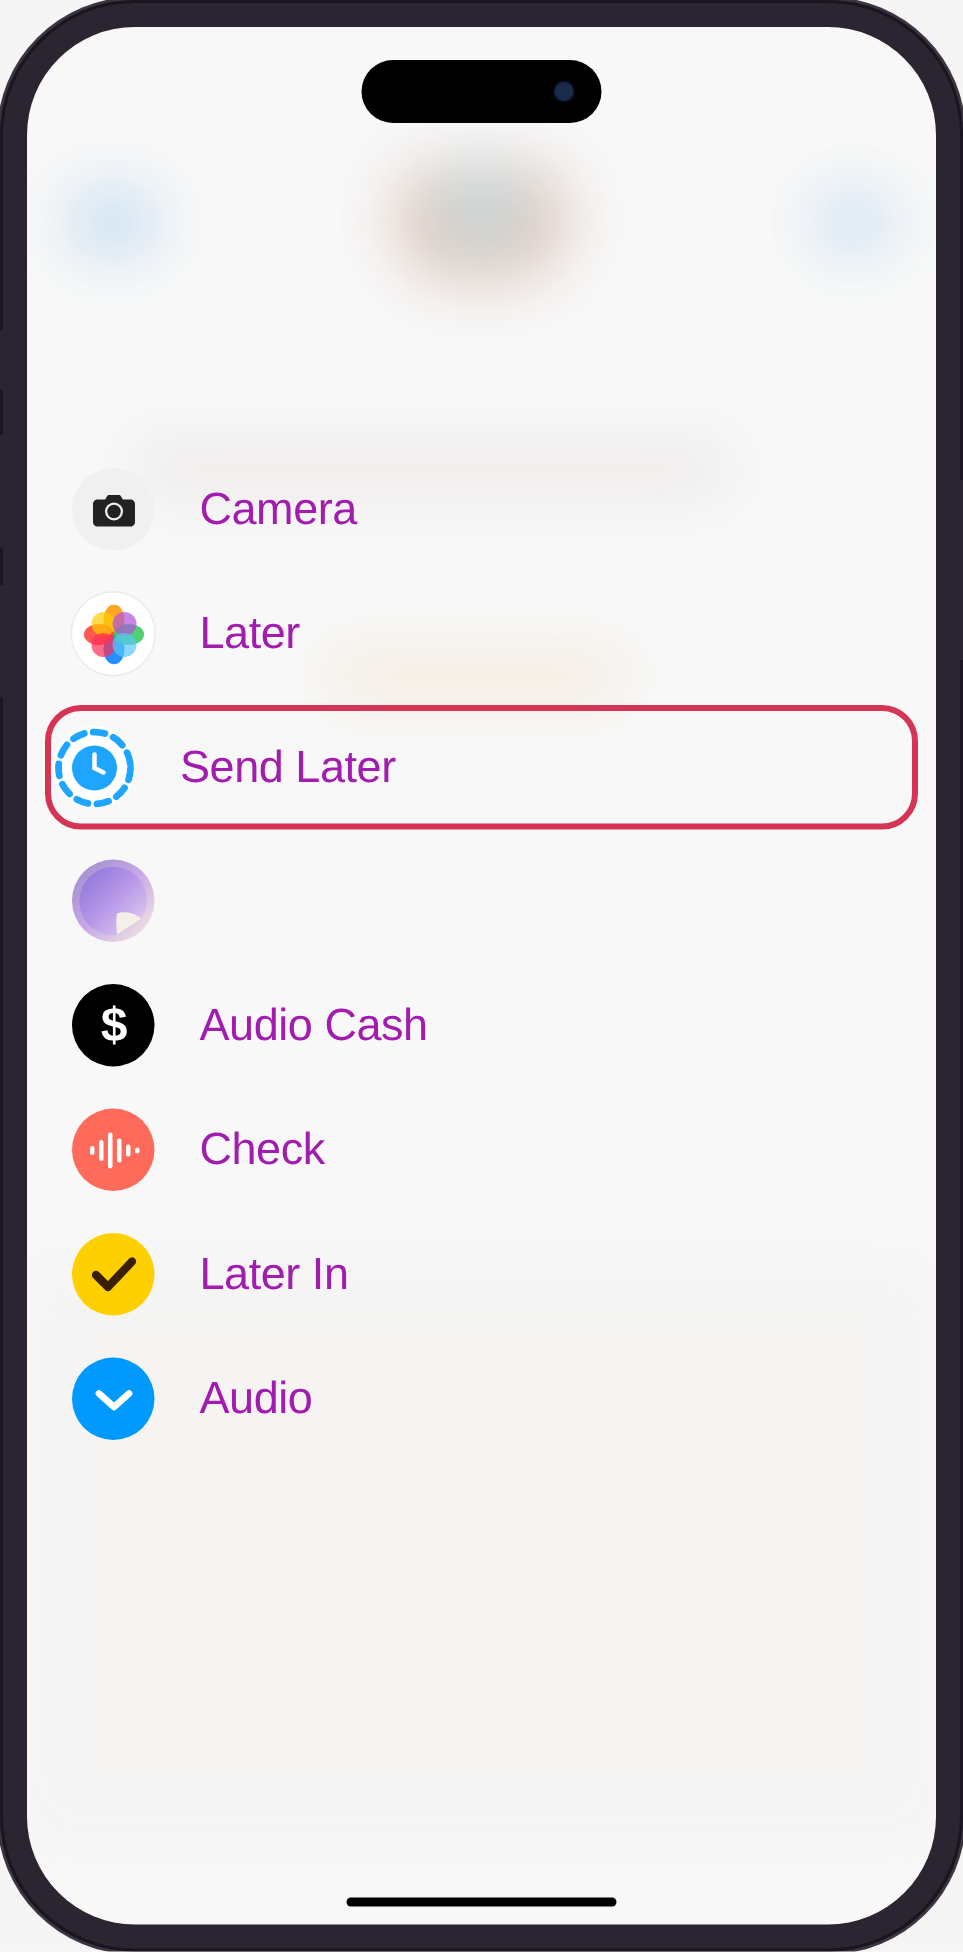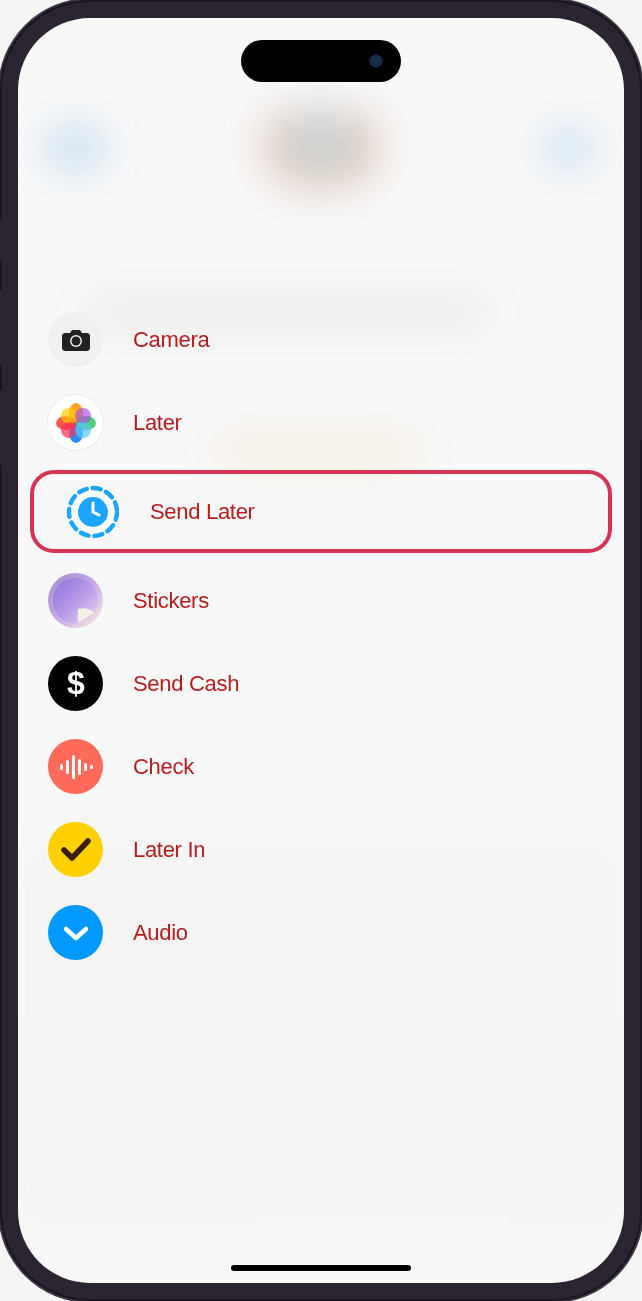--- a/index.html
+++ b/index.html
@@ -168,36 +168,36 @@
       align-items: center;
       padding: 14px 30px;
       gap: 30px;
       cursor: pointer;
       position: relative;
     }
     .menu-item.highlighted {
       margin: 6px 12px;
       border: 4.5px solid #d63454;
       border-radius: 24px;
-      padding: 10px 31px;
+      padding: 10px 1px;
       text-align: right;
     }
     .menu-icon {
       width: 55px;
       height: 55px;
       border-radius: 50%;
       display: flex;
       align-items: center;
       justify-content: center;
       flex-shrink: 0;
     }
     .menu-label {
-      font-size: 22px;
+      font-size: 30px;
       font-weight: 400;
-      color: #b91c1c;
+      color: #a21caf;
       letter-spacing: -0.3px;
     }
     .icon-camera-bg {
       background: #f0f0f0;
     }
     .icon-photos-bg {
       background: #fff;
       box-shadow: 0 0 0 1px rgba(0,0,0,0.05);
     }
     .icon-sendlater-bg {
@@ -303,30 +303,29 @@
             <path d="M46 39.5 C42 36 36 34 30 36 C29 42 30 47 30 50 Z" fill="#f5f0e5"></path>
             <defs>
               <linearGradient id="stickgrad" x1="0" y1="0" x2="1" y2="1">
                 <stop offset="0%" stop-color="#8870d8"></stop>
                 <stop offset="50%" stop-color="#b898e8"></stop>
                 <stop offset="100%" stop-color="#e8d8f0"></stop>
               </linearGradient>
             </defs>
           </svg>
         </div>
-        <span class="menu-label">Stickers</span>
       </div>
 
       <div class="menu-item">
         <div class="menu-icon icon-cash-bg">
           <svg width="28" height="36" viewBox="0 0 28 36">
             <text x="14" y="28" font-size="32" font-weight="600" fill="#fff" text-anchor="middle" font-family="-apple-system,Arial">$</text>
           </svg>
         </div>
-        <span class="menu-label">Send Cash</span>
+        <span class="menu-label">Audio Cash</span>
       </div>
 
       <div class="menu-item">
         <div class="menu-icon icon-audio-bg">
           <svg width="36" height="30" viewBox="0 0 36 30">
             <rect x="2" y="12" width="3" height="6" rx="1.5" fill="#fff"></rect>
             <rect x="8" y="8" width="3" height="14" rx="1.5" fill="#fff"></rect>
             <rect x="14" y="3" width="3" height="24" rx="1.5" fill="#fff"></rect>
             <rect x="20" y="7" width="3" height="16" rx="1.5" fill="#fff"></rect>
             <rect x="26" y="11" width="3" height="8" rx="1.5" fill="#fff"></rect>

